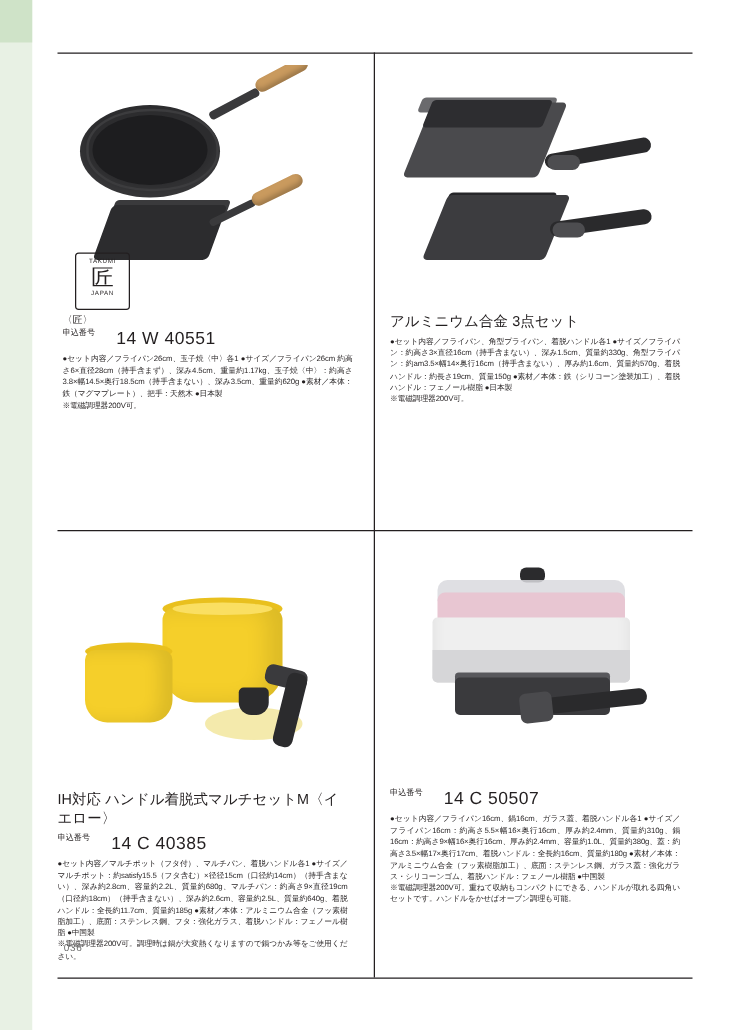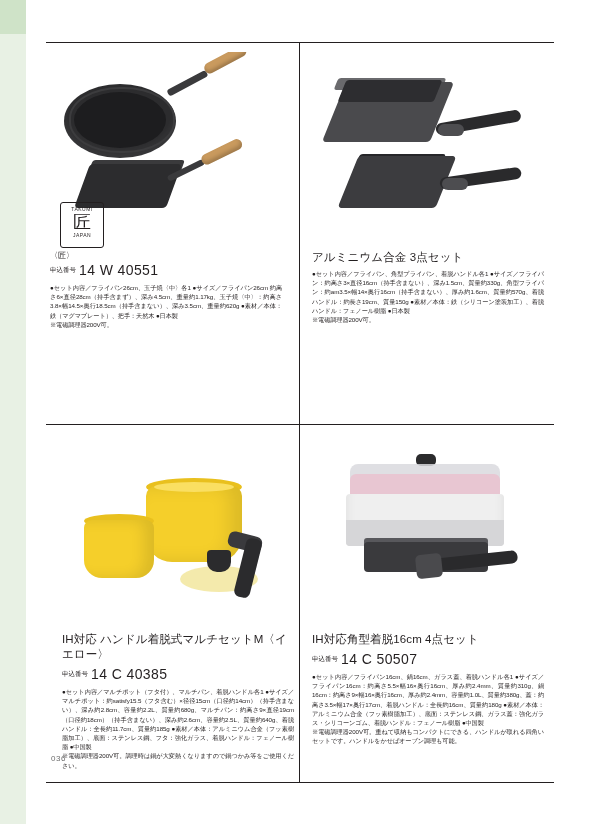--- a/index.html
+++ b/index.html
@@ -85,21 +85,21 @@
     height: 740px;
     background: #231f20;
   }
 
   .cell {
     position: absolute;
     width: 232px;
   }
   .cell-tl { left: 4px;   top: 10px; }
   .cell-tr { left: 266px; top: 10px; }
-  .cell-bl { left: 16px;   top: 392px; }
+  .cell-bl { left: 0;   top: 392px; }
   .cell-br { left: 266px; top: 392px; }
 
   .photo {
     position: relative;
     width: 232px;
     height: 196px;
     overflow: hidden;
   }
 
   
@@ -423,22 +423,22 @@
   }
   .prodname {
     font-size: 11.5px;
     color: #231f20;
     font-weight: 500;
     margin: 2px 0 4px 0;
     letter-spacing: .1px;
   }
   .codewrap {
     display: flex;
-    align-items: center;
-    gap: 3px;
+    align-items: flex-start;
+    gap: 17px;
     margin-bottom: 5px;
   }
   .codelabel {
     font-size: 6.5px;
     color: #231f20;
     white-space: nowrap;
   }
   .codeval {
     font-size: 14px;
     color: #231f20;
@@ -552,21 +552,20 @@
         <div class="p-glass"></div>
         <div class="p-base"></div>
         <div class="p-body"></div>
         <div class="p-body-dark"></div>
         <div class="p-pan-rim"></div>
         <div class="p-pan"></div>
         <div class="p-handle"></div>
         <div class="p-handle-grip"></div>
       </div>
 
-      <div class="prodname">IH対応角型着脱16cm 4点セット</div>
       <div class="codewrap">
         <span class="codelabel">申込番号</span>
         <span class="codeval">14 C 50507</span>
       </div>
       <div class="spec">●セット内容／フライパン16cm、鍋16cm、ガラス蓋、着脱ハンドル各1 ●サイズ／フライパン16cm：約高さ5.5×幅16×奥行16cm、厚み約2.4mm、質量約310g、鍋16cm：約高さ9×幅16×奥行16cm、厚み約2.4mm、容量約1.0L、質量約380g、蓋：約高さ3.5×幅17×奥行17cm、着脱ハンドル：全長約16cm、質量約180g ●素材／本体：アルミニウム合金（フッ素樹脂加工）、底面：ステンレス鋼、ガラス蓋：強化ガラス・シリコーンゴム、着脱ハンドル：フェノール樹脂 ●中国製</div>
       <div class="spec note">※電磁調理器200V可。重ねて収納もコンパクトにできる、ハンドルが取れる四角いセットです。ハンドルをかせばオーブン調理も可能。</div>
     </div>
   </div>
 
   <div class="pagenum">036</div>

